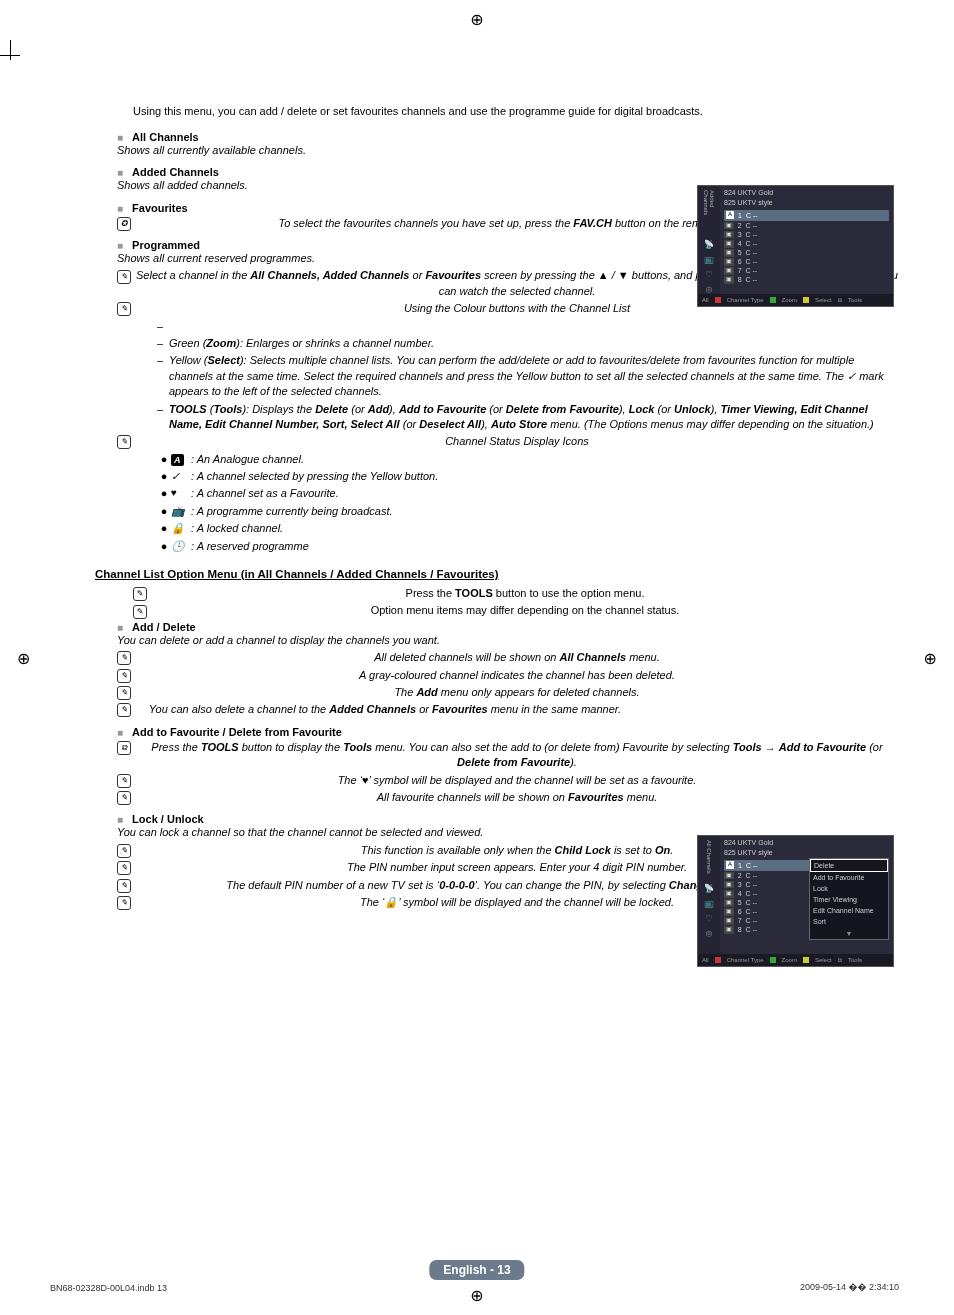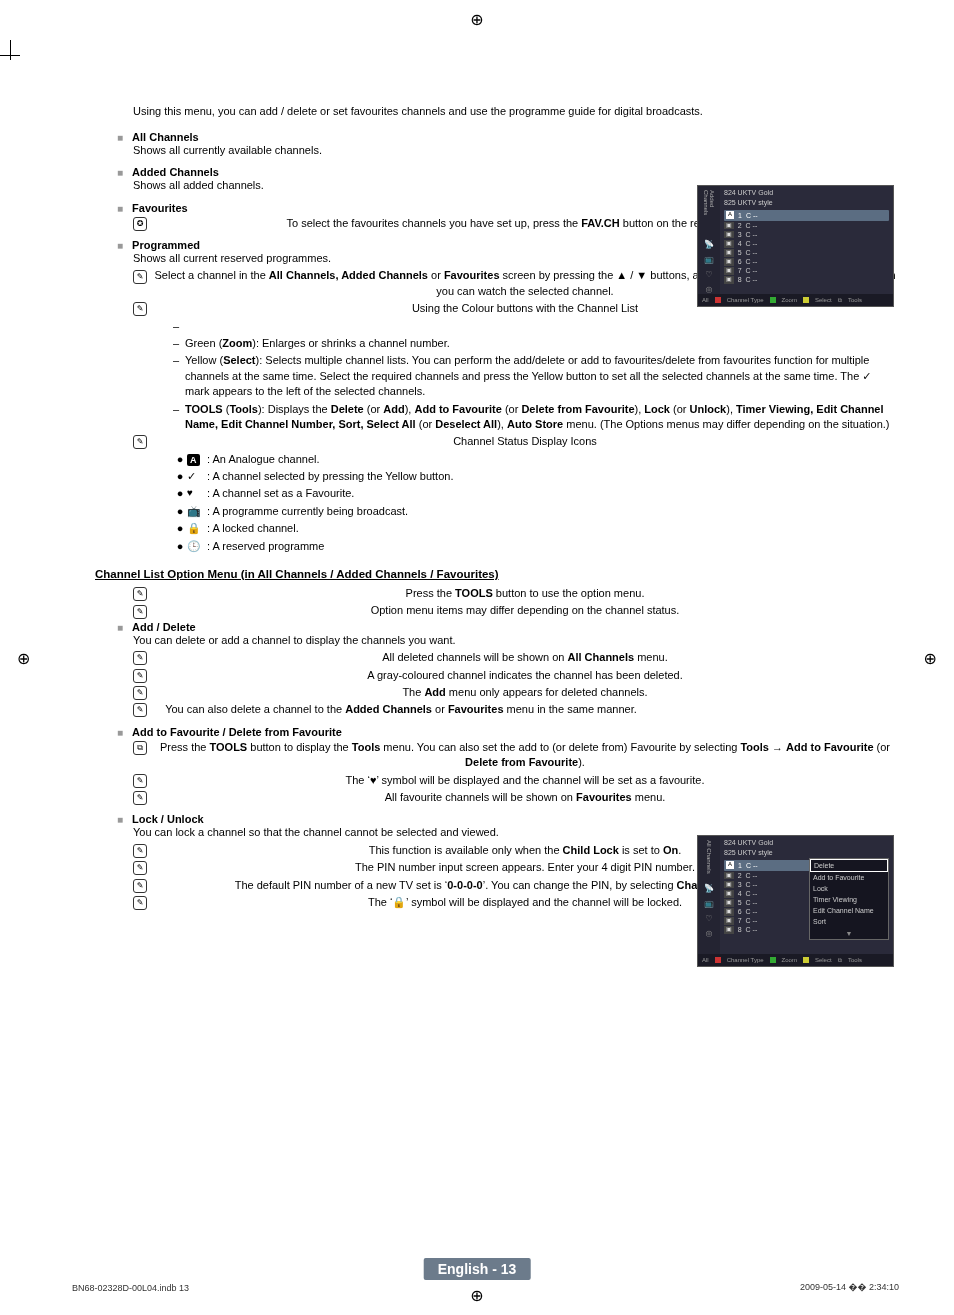--- a/index.html
+++ b/index.html
@@ -36,21 +36,21 @@
   }
   .heading-line {
     flex: 1;
     border-bottom: 1px solid #333;
     margin-bottom: 1px;
   }
   .intro { margin: 4px 0 12px 38px; line-height: 1.35; }
   .section { margin-left: 22px; margin-bottom: 8px; }
   .sq { color:#999; margin-right:6px; font-size:10px; }
   .sec-title { font-weight:bold; }
-  .sec-body { margin-left:16px; line-height:1.4; }
+  .sec-body { margin-left:0; line-height:1.4;font-style:italic; }
   .note-row, .bullet-row { display:flex; margin:2px 0; line-height:1.4; }
   .note-icon, .bullet-icon { flex:0 0 auto; width:18px; display:inline-block; }
   .note-text, .bullet-text { flex:1;text-align:center; }
   .sub-bullets { margin-left: 40px; }
   .dash-row { display:flex; margin:2px 0; line-height:1.4;}
   .dash { width:12px; flex:0 0 auto; }
   .icon-row { display:flex; margin:2px 0; line-height:1.4; align-items:flex-start;}
   .dot { width:14px; flex:0 0 auto; text-align:center;}
   .icon-col { width:20px; flex:0 0 auto; text-align:left;}
   .sub-heading {
@@ -104,24 +104,24 @@
   .cropmark::before{width:20px;height:1px;top:15px;left:0;}
   .cropmark::after{width:1px;height:20px;top:0;left:10px;}
   .cm-tl{top:40px;left:0;}
   .reg-target{position:absolute;font-size:16px;}
   .reg-top{top:10px;left:50%;transform:translateX(-50%);}
   .reg-left{top:50%;left:17px;transform:translateY(-50%);}
   .reg-right{top:50%;right:17px;transform:translateY(-50%);}
   .reg-bottom{bottom:10px;left:50%;transform:translateX(-50%);}
   .foot-center{
     position:absolute;bottom:35px;left:50%;transform:translateX(-50%);
-    background:#6c7b8b;color:#fff;font-size:14px;font-weight:bold;
-    padding:3px 14px;border-radius:2px;
-  }
-  .foot-left{position:absolute;bottom:22px;left:72px;font-size:9px;color:#333;}
+    background:#6c7b8b;color:#fff;font-size:12px;font-weight:bold;
+    padding:3px 14px;border-radius:7px;
+  }
+  .foot-left{position:absolute;bottom:22px;left:50px;font-size:9px;color:#333;}
   .foot-right{position:absolute;bottom:22px;right:55px;font-size:9px;color:#333;}
   .enter-btn{display:inline-block;border:1px solid #000;border-radius:2px;font-size:8px;padding:0 4px;line-height:11px;vertical-align:middle;}
   .heart{font-size:10px;}
   .note-glyph{
     display:inline-block;border:1px solid #333;border-radius:3px;
     font-size:8px;width:12px;height:12px;line-height:11px;text-align:center;
     vertical-align:middle;
   }
 </style>
 </head>

